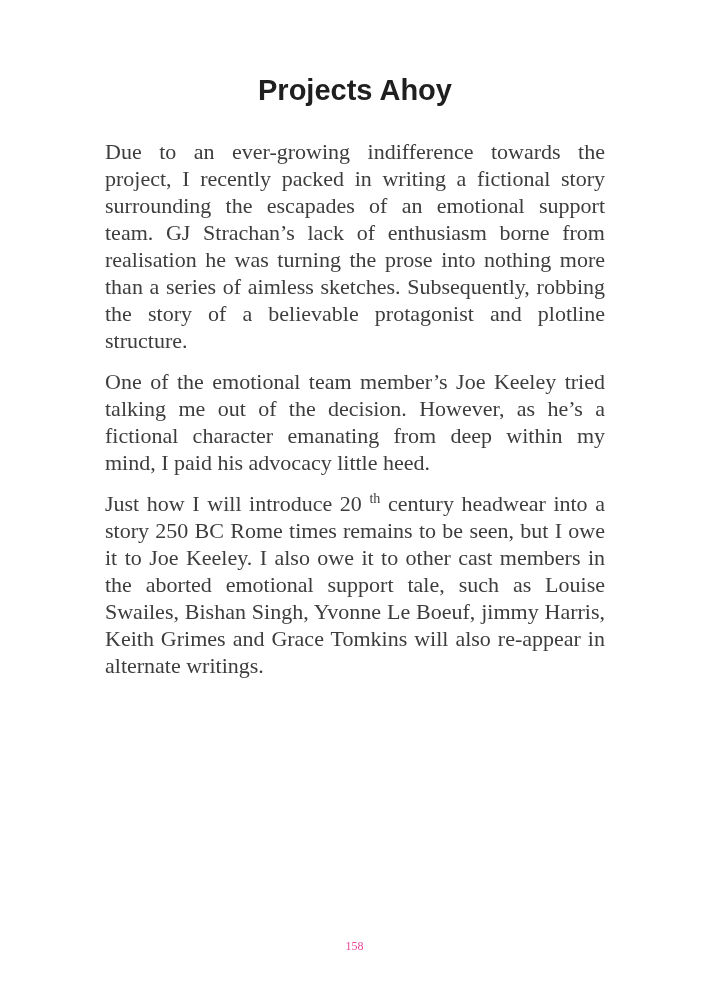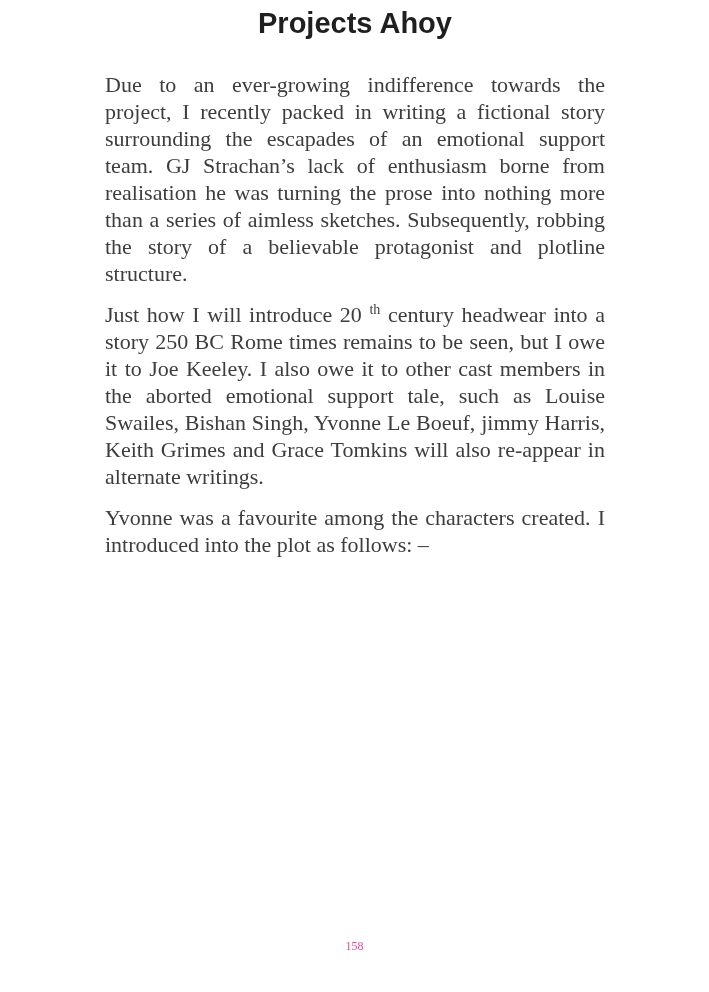--- a/index.html
+++ b/index.html
@@ -12,21 +12,22 @@
     width: 709px;
     height: 992px;
     background: #ffffff;
     overflow: hidden;
     box-sizing: border-box;
   }
   .content {
     padding: 0 104px 0 105px;
   }
   .title {
-    margin: 7px;
+    margin: 0;
+    padding-top: 74px;
     margin-bottom: 31px;
     text-align: center;
     font-family: "Liberation Sans", "DejaVu Sans", sans-serif;
     font-weight: 700;
     font-size: 29px;
     letter-spacing: 0px;
     color: #1f1f1f;
   }
   .para {
     margin: 0 0 14px 0;
@@ -61,22 +62,22 @@
 </style>
 </head>
 <body>
 
 <div class="page">
   <div class="content">
     <h1 class="title">Projects Ahoy</h1>
 
     <p class="para">Due to an ever-growing indifference towards the project, I recently packed in writing a fictional story surrounding the escapades of an emotional support team. GJ Strachan’s lack of enthusiasm borne from realisation he was turning the prose into nothing more than a series of aimless sketches. Subsequently, robbing the story of a believable protagonist and plotline structure.</p>
 
+    <p class="para">One of the emotional team member’s Joe Keeley tried talking me out of the decision. However, as he’s a fictional character emanating from deep within my mind, I paid his advocacy little heed.</p>
 
 
     <p class="para"><span>Just how I will introduce 20 </span><sup class="sup">th</sup><span> century headwear into a story 250 BC Rome times remains to be seen, but I owe it to Joe Keeley. I also owe it to other cast members in the aborted emotional support tale, such as Louise Swailes, Bishan Singh, Yvonne Le Boeuf, jimmy Harris, Keith Grimes and Grace Tomkins will also re-appear in alternate writings.</span></p>
 
-    <p class="para">Yvonne was a favourite among the characters created. I introduced into the plot as follows: –</p>
 
   </div>
 
   <div class="page-number">158</div>
 </div>
 
 </body></html>

